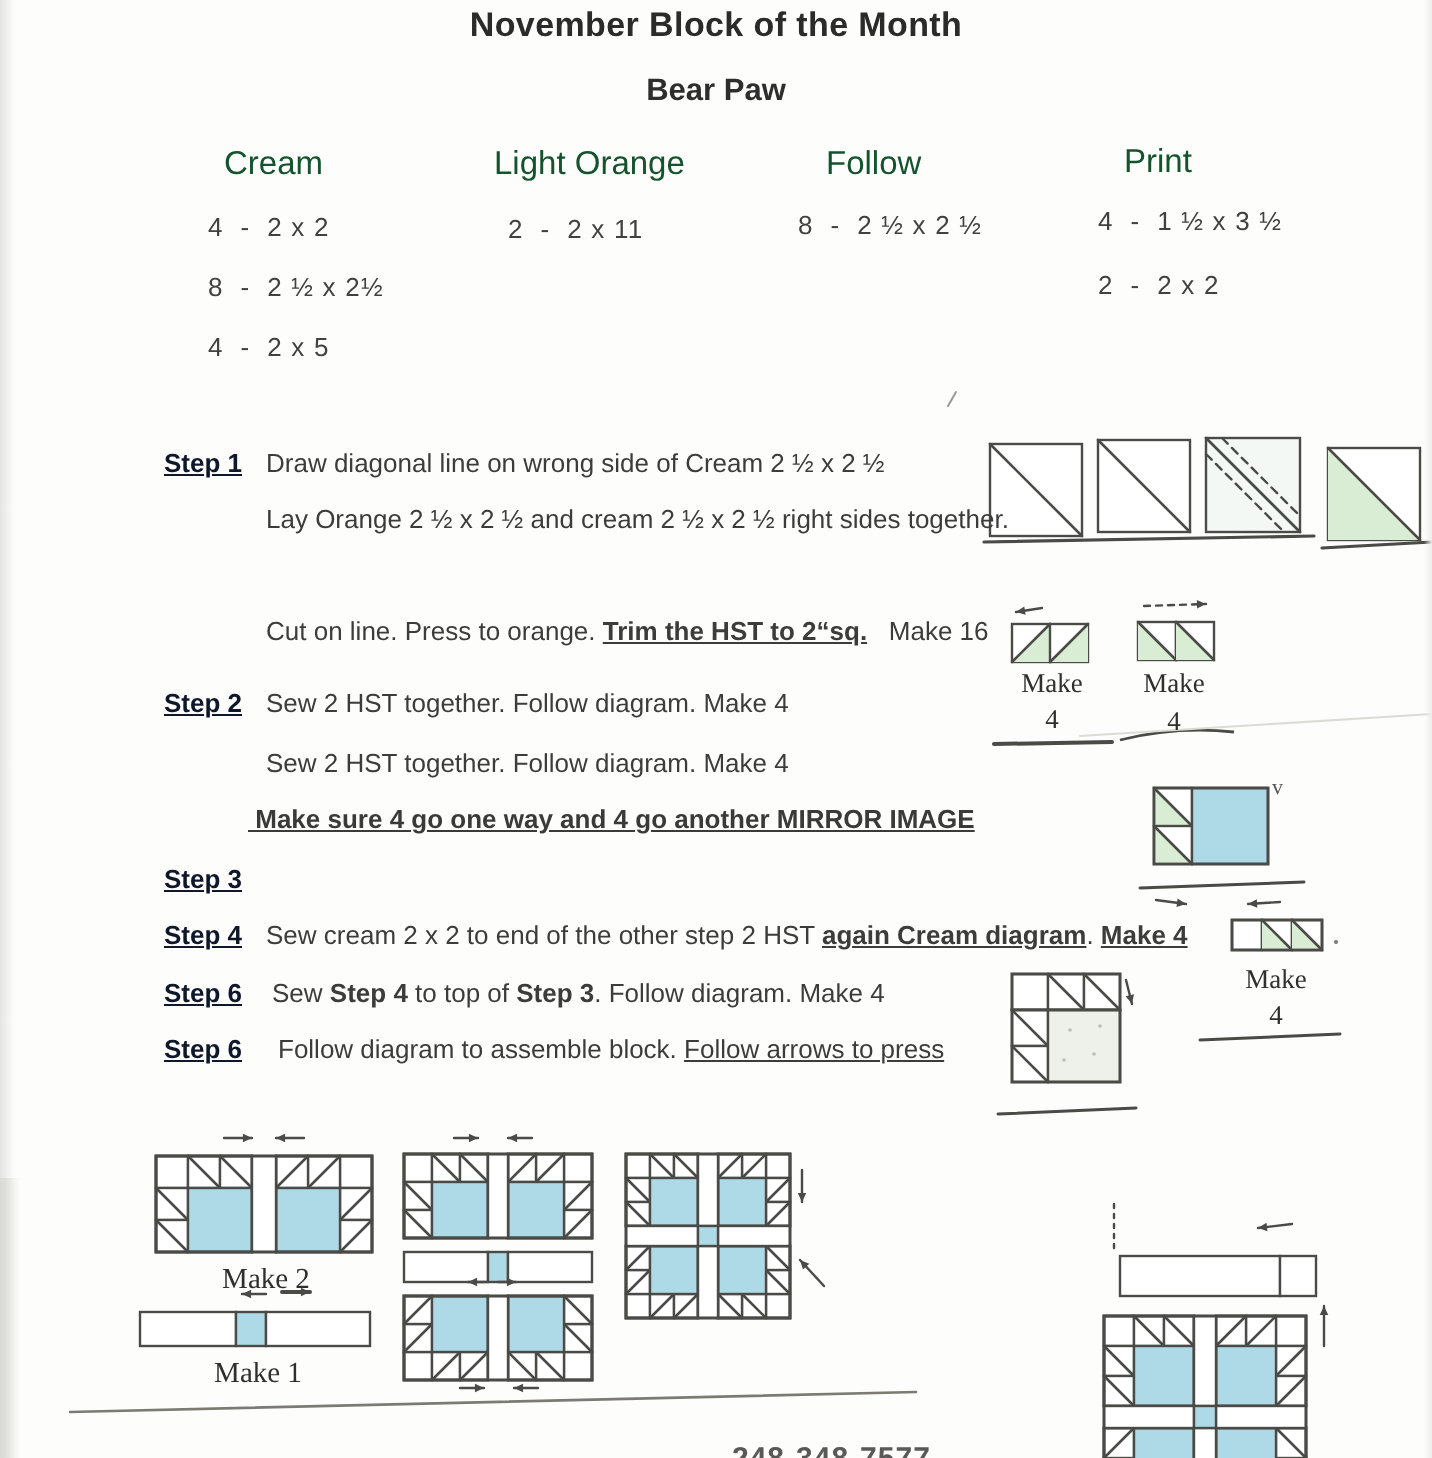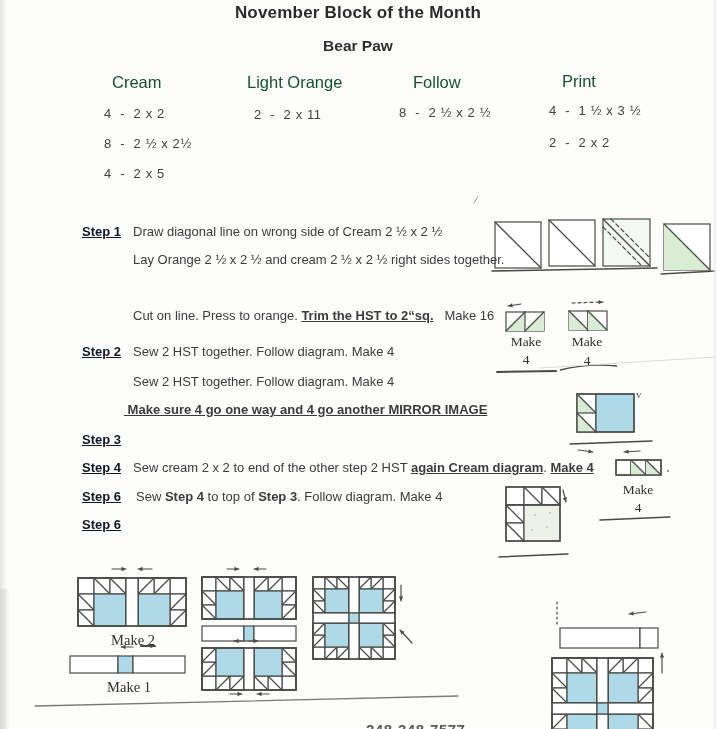--- a/index.html
+++ b/index.html
@@ -377,20 +377,21 @@
 
   <div class="abs step-label" style="left:82px;top:432px">Step 3</div>
 
   <div class="abs step-label" style="left:82px;top:460px">Step 4</div>
   <div class="abs step-text" style="left:133px;top:460px"><span>Sew cream 2 x 2 to end of the other step 2 HST </span><span class="bu">again Cream diagram</span><span>. </span><span class="bu">Make 4</span></div>
 
   <div class="abs step-label" style="left:82px;top:489px">Step 6</div>
   <div class="abs step-text" style="left:136px;top:489px"><span>Sew </span><span class="b">Step 4</span><span> to top of </span><span class="b">Step 3</span><span>. Follow diagram. Make 4</span></div>
 
   <div class="abs step-label" style="left:82px;top:517px">Step 6</div>
+  <div class="abs step-text" style="left:139px;top:517px"><span>Follow diagram to assemble block. </span><span class="u">Follow arrows to press</span></div>
 
   <div class="abs hand mk" style="left:504px;top:334px;width:44px">Make</div>
   <div class="abs hand mk" style="left:504px;top:352px;width:44px">4</div>
   <div class="abs hand mk" style="left:565px;top:334px;width:44px">Make</div>
   <div class="abs hand mk" style="left:565px;top:353px;width:44px">4</div>
   <div class="abs hand mk" style="left:616px;top:482px;width:44px">Make</div>
   <div class="abs hand mk" style="left:616px;top:500px;width:44px">4</div>
   <div class="abs hand mk2" style="left:94px;top:632px;width:78px">Make 2</div>
   <div class="abs hand mk2" style="left:90px;top:679px;width:78px">Make 1</div>
   <div class="abs hand vmark" style="left:636px;top:388px">v</div>

